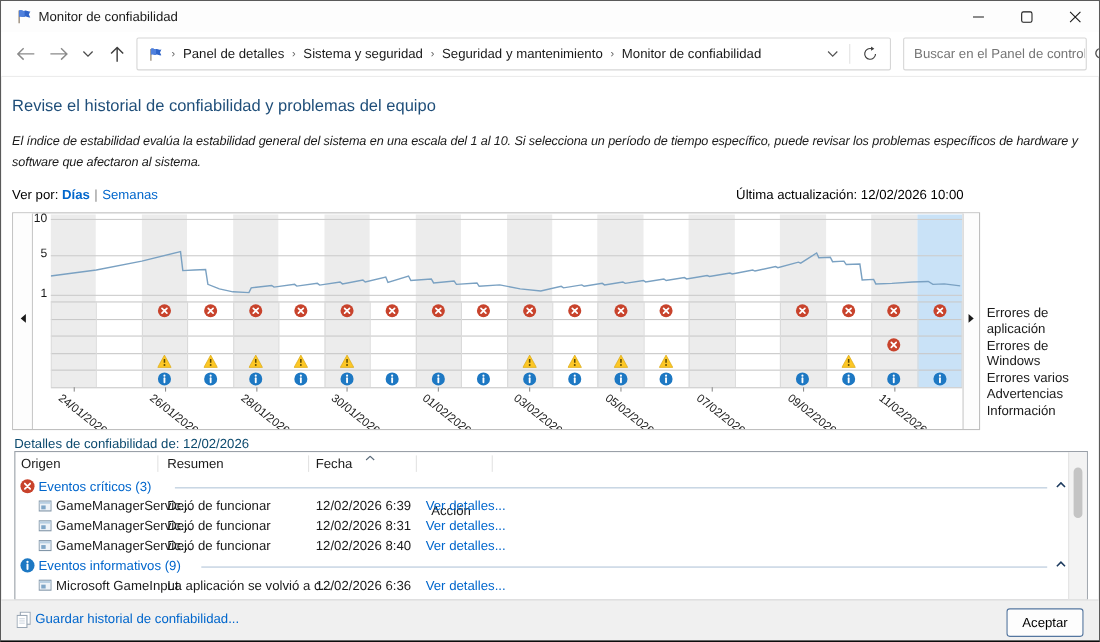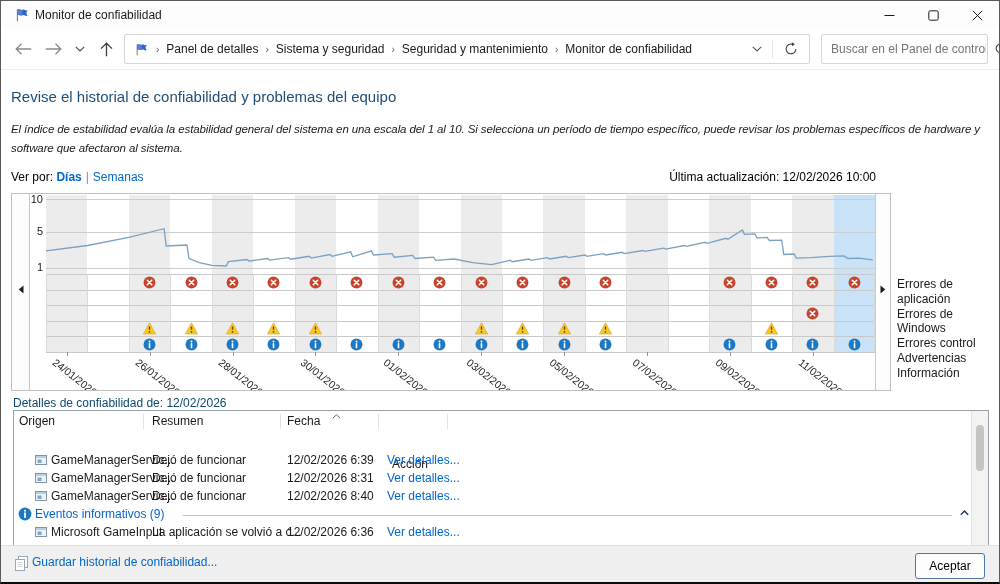--- a/index.html
+++ b/index.html
@@ -553,40 +553,55 @@
       <span class="scrollarrow">
         <svg width="6" height="9" viewBox="0 0 6 9">
             <path d="M0.5 0.5 L5.2 4.5 L0.5 8.5 Z" fill="#1a1a1a"></path>
           </svg>
       </span>
     </div>
   </div>
   <div id="legend">
       <div>Errores de aplicación</div>
       <div>Errores de Windows</div>
-      <div>Errores control</div>
+      <div>Errores varios</div>
       <div>Advertencias</div>
       <div>Información</div>
     </div>
 
   <div id="details-title">Detalles de confiabilidad de: 12/02/2026</div>
   <div id="tbl">
       <div class="th" style="left: 5px;">Origen</div>
       <div class="th" style="left: 138px;">Resumen</div>
       <div class="th" style="left: 273px;">Fecha</div>
       <div class="th" style="left: 378px; margin-top: 43px;">Acción</div>
       <div class="thsep" style="left: 129px;"></div>
       <div class="thsep" style="left: 266px;"></div>
       <div class="thsep" style="left: 364px;"></div>
       <div class="thsep" style="left: 433px;"></div>
       <div style="position: absolute; left: 318px; top: 3px;">
         <svg width="9" height="5" viewBox="0 0 9 5">
           <path d="M0.8 4.2 L4.5 0.8 L8.2 4.2" fill="none" stroke="#5a6a7a" stroke-width="1"></path>
         </svg>
       </div>
+      <div class="trow" style="top: 22px;">
+        <span class="grp-icon">
+          <svg width="14" height="14" viewBox="0 0 14 14">
+            <circle cx="7" cy="7" r="6.4" fill="#c8432c"></circle>
+            <path d="M4.6 4.6L9.4 9.4M9.4 4.6L4.6 9.4" stroke="#fff" stroke-width="1.7" stroke-linecap="round"></path>
+          </svg>
+        </span>
+        <span class="grp-label">Eventos críticos (3)</span>
+        <span class="grp-chev">
+          <svg width="9" height="6" viewBox="0 0 9 6">
+            <path d="M0.8 4.8 L4.5 1 L8.2 4.8" fill="none" stroke="#1c3a5e" stroke-width="1.4"></path>
+          </svg>
+        </span>
+        <span class="grp-rule" style="left: 145px; width: 793px;"></span>
+      </div>
       <div class="trow" style="top: 40px;">
         <span class="appicon">
           <svg width="12" height="12" viewBox="0 0 12 12">
             <rect x="0.5" y="1.5" width="11" height="9" fill="#eef3f8" stroke="#8296a8"></rect>
             <rect x="1" y="2" width="10" height="2" fill="#b8cfe2"></rect>
             <rect x="2.5" y="5.5" width="4" height="3.5" fill="#7fa6c7"></rect>
           </svg>
         </span>
         <span class="cell" style="left:37px;">GameManagerServic...</span>
         <span class="cell" style="left:138px;">Dejó de funcionar</span>

